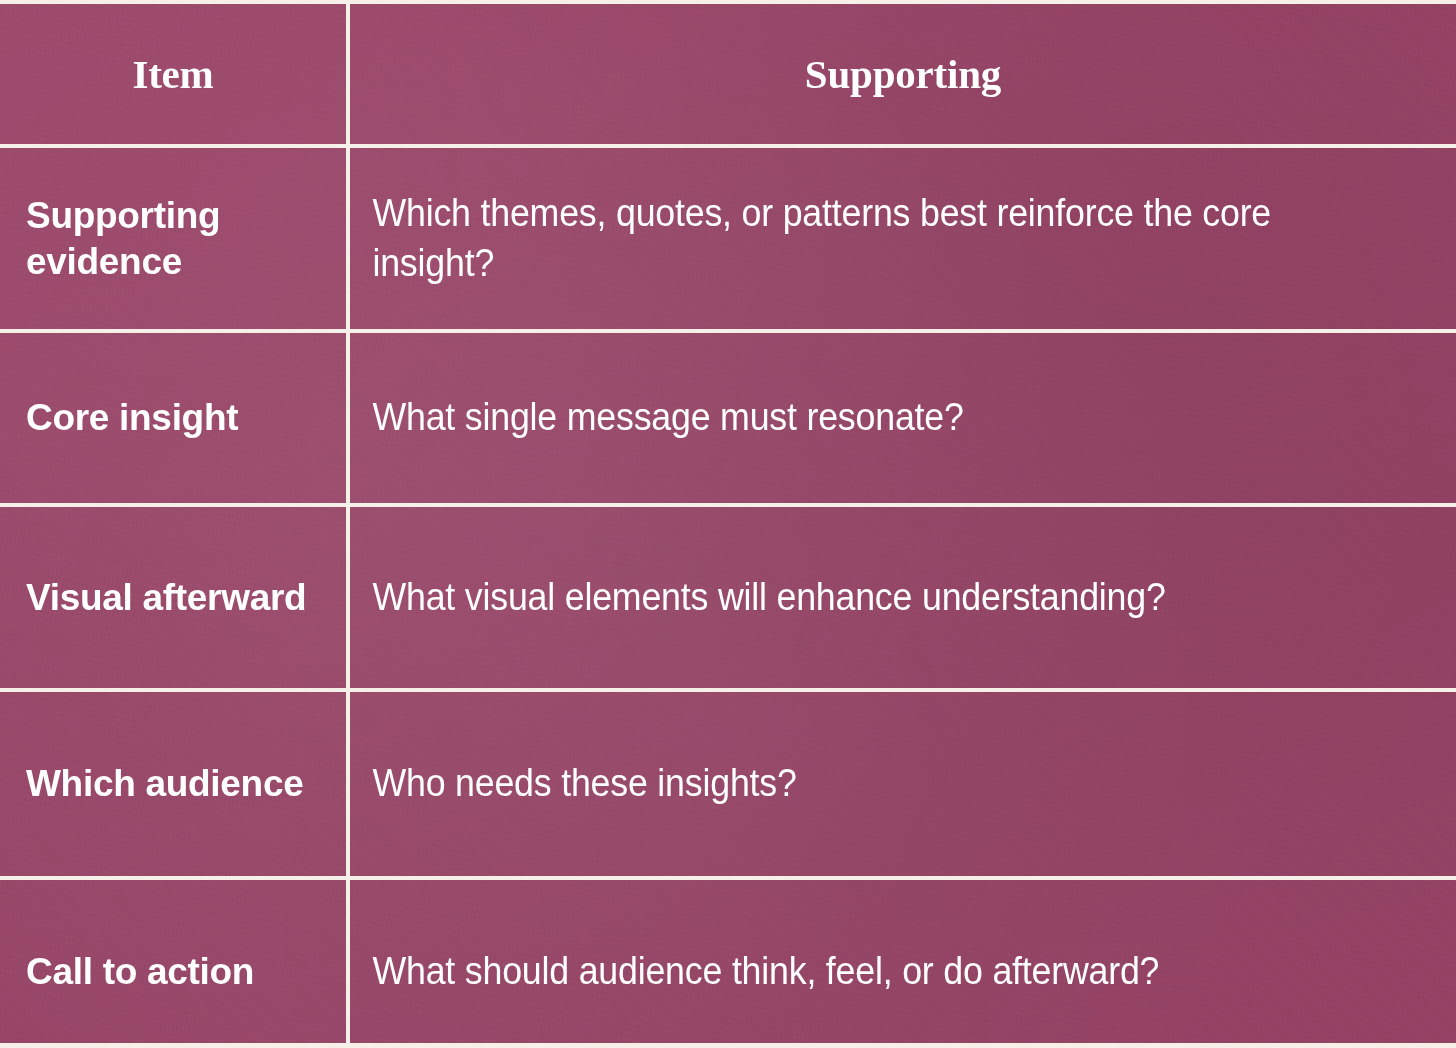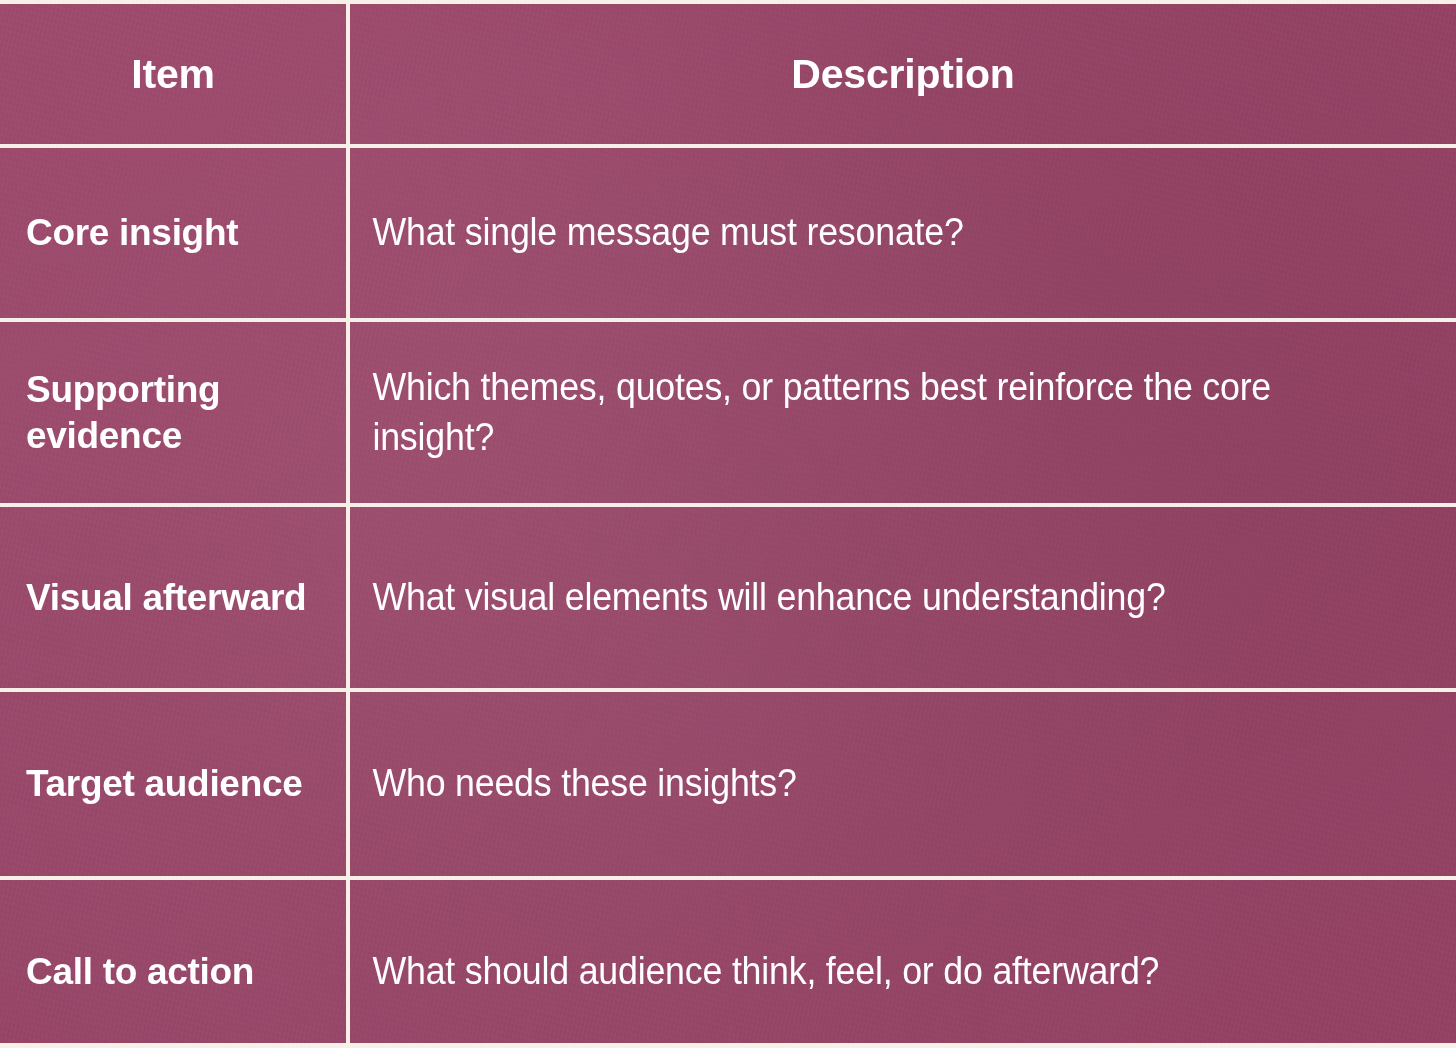--- a/index.html
+++ b/index.html
@@ -72,20 +72,21 @@
   table.matrix .col-desc {
     width: 1108px;
   }
 
   tr.head-row th {
     height: 140px;
     text-align: center;
     font-weight: bold;
     font-size: 41px;
     letter-spacing: -0.2px;
+    font-family: Liberation Serif, serif;
   }
 
   tr.body-row td.cell-item {
     font-weight: bold;
     font-size: 37px;
     line-height: 1.22;
     letter-spacing: -0.3px;
     padding: 0 14px 0 26px;
   }
 
@@ -117,42 +118,42 @@
 
   <table class="matrix">
     <colgroup>
       <col class="col-item">
       <col class="col-desc">
     </colgroup>
 
     <thead>
       <tr class="head-row">
         <th class="col-item">Item</th>
-        <th class="col-desc">Description</th>
+        <th class="col-desc">Supporting</th>
       </tr>
     </thead>
 
     <tbody>
+      <tr class="body-row r-supp">
+        <td class="col-item cell-item">Supporting evidence</td>
+        <td class="col-desc cell-desc">Which themes, quotes, or patterns best reinforce the core insight?</td>
+      </tr>
+
       <tr class="body-row r-core">
         <td class="col-item cell-item">Core insight</td>
         <td class="col-desc cell-desc">What single message must resonate?</td>
-      </tr>
-
-      <tr class="body-row r-supp">
-        <td class="col-item cell-item">Supporting evidence</td>
-        <td class="col-desc cell-desc">Which themes, quotes, or patterns best reinforce the core insight?</td>
       </tr>
 
       <tr class="body-row r-vis">
         <td class="col-item cell-item">Visual afterward</td>
         <td class="col-desc cell-desc">What visual elements will enhance understanding?</td>
       </tr>
 
       <tr class="body-row r-targ">
-        <td class="col-item cell-item">Target audience</td>
+        <td class="col-item cell-item">Which audience</td>
         <td class="col-desc cell-desc">Who needs these insights?</td>
       </tr>
 
       <tr class="body-row r-call">
         <td class="col-item cell-item">Call to action</td>
         <td class="col-desc cell-desc">What should audience think, feel, or do afterward?</td>
       </tr>
     </tbody>
   </table>
 

